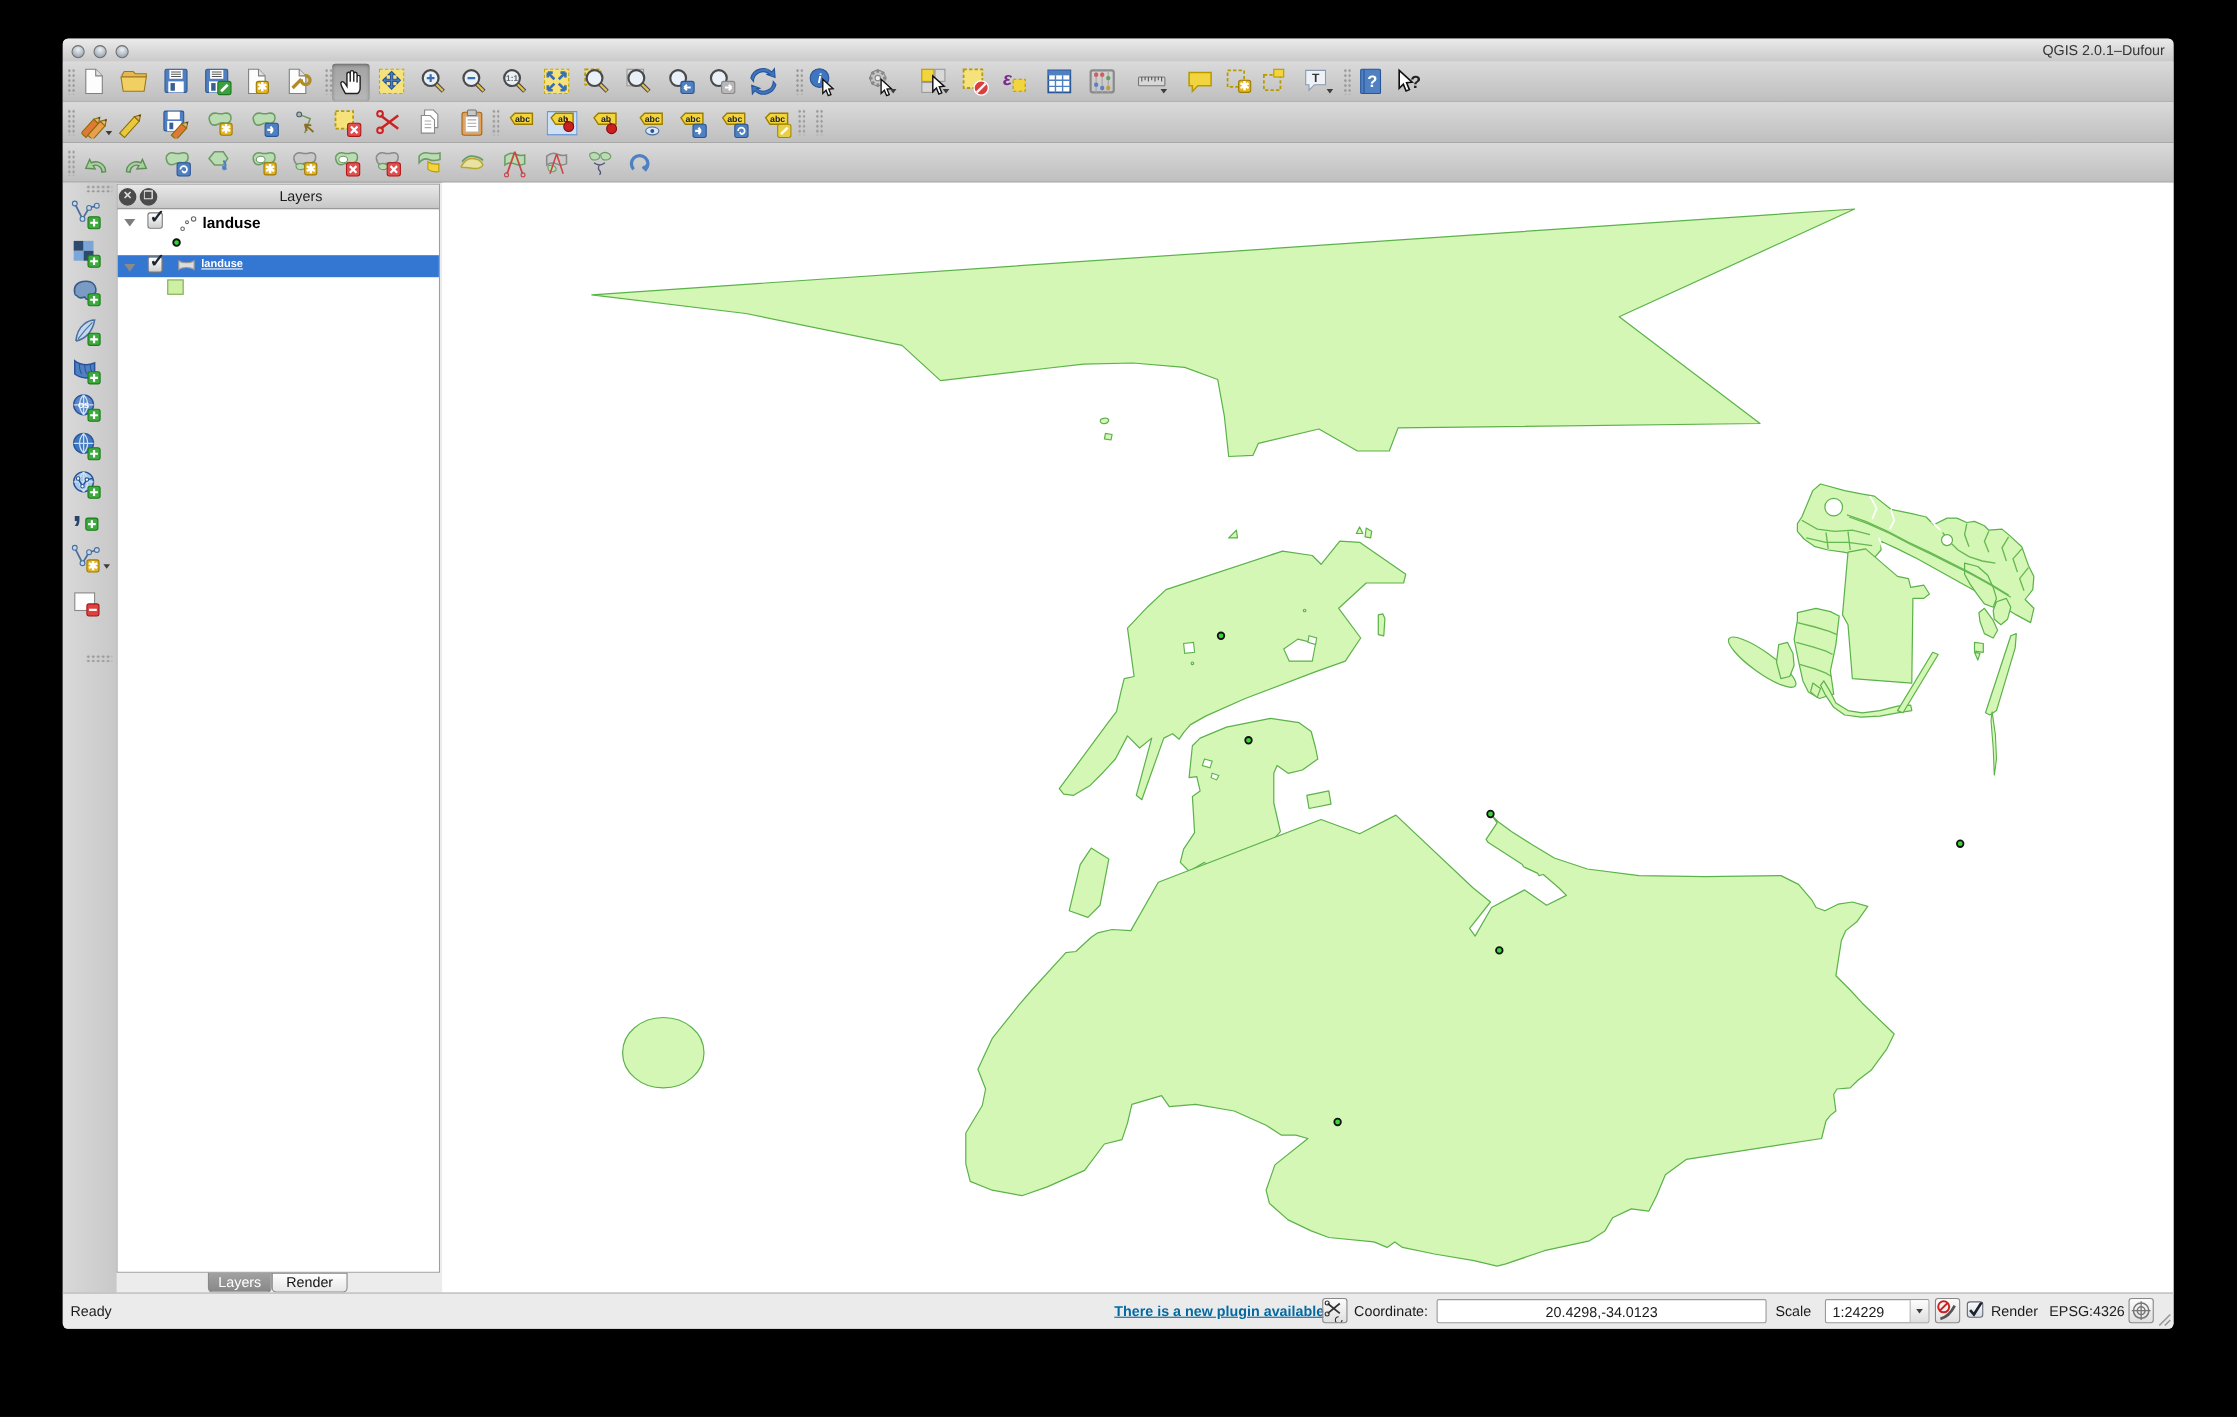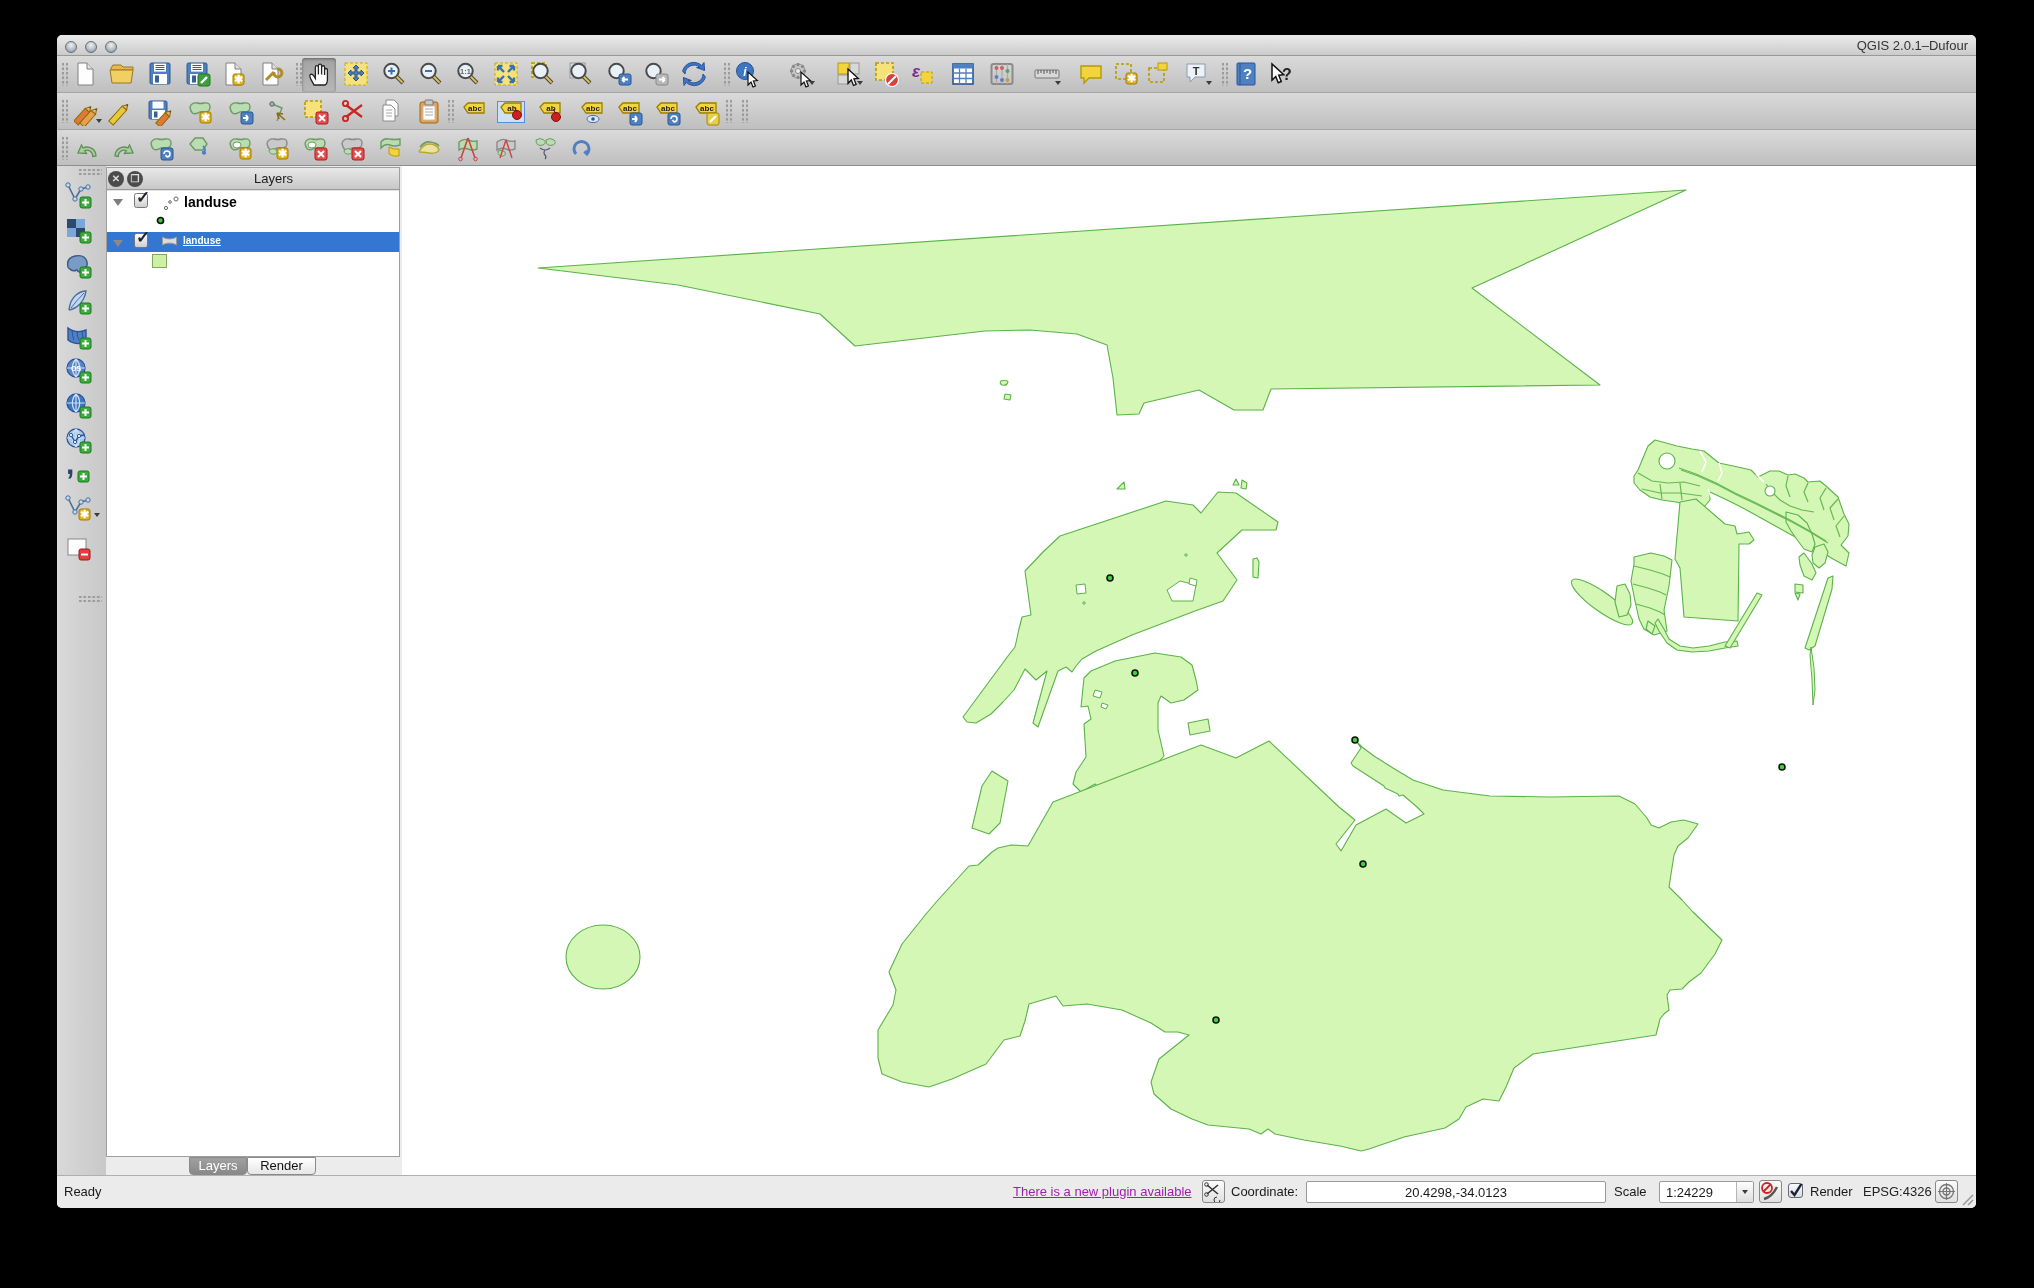--- a/index.html
+++ b/index.html
@@ -28,21 +28,21 @@
 #tab1{left:0;width:58px;background:linear-gradient(#a0a0a0,#888);color:#fff;border-radius:0 0 4px 4px;}
 #tab2{left:58px;width:69px;background:linear-gradient(#fff,#e6e6e6);color:#111;border-radius:0 0 4px 4px;}
 #canvas{position:absolute;left:345px;top:131px;width:1574px;height:1010px;background:#fff;}
 #statusbar{position:absolute;left:0;top:1140px;width:100%;height:33px;background:#ebebeb;border-top:1px solid #b0b0b0;font-size:13px;color:#1a1a1a;padding-left:43px;}
 .sbtxt{position:absolute;top:8px;}
 .sbbtn{position:absolute;top:4px;width:23px;height:23px;border:1px solid #888;border-radius:3px;background:linear-gradient(#fbfbfb,#e0e0e0);}
 #coordbox{position:absolute;left:1249px;top:5px;width:300px;height:22px;background:#fff;border:1px solid #9a9a9a;border-radius:2px;text-align:center;font-size:13px;line-height:21px;}
 #scalebox{position:absolute;left:1602px;top:5px;width:95px;height:22px;background:#fff;border:1px solid #9a9a9a;border-radius:2px;font-size:13px;line-height:21px;padding-left:6px;}
 #scaledd{position:absolute;right:0;top:0;width:17px;height:20px;background:linear-gradient(#fdfdfd,#dedede);border-left:1px solid #b5b5b5;}
 #renderchk{position:absolute;left:1731px;top:7px;width:15px;height:15px;background:linear-gradient(#f8fafc,#d8dde2);border:1.5px solid #667;border-radius:3px;}
-a.link{color:#a21caf;text-decoration:underline;}
+a.link{color:#0369a1;text-decoration:underline;font-weight:bold;}
 </style></head><body>
 <div id="win">
   <div id="titlebar">
     <div class="tl" style="left:8px"></div>
       <div class="tl" style="left:28px"></div>
       <div class="tl" style="left:48px"></div>
     <div id="title">QGIS 2.0.1–Dufour</div>
   </div>
 <div class="trow" id="trow1"></div>
     <div class="trow" id="trow2"></div>

